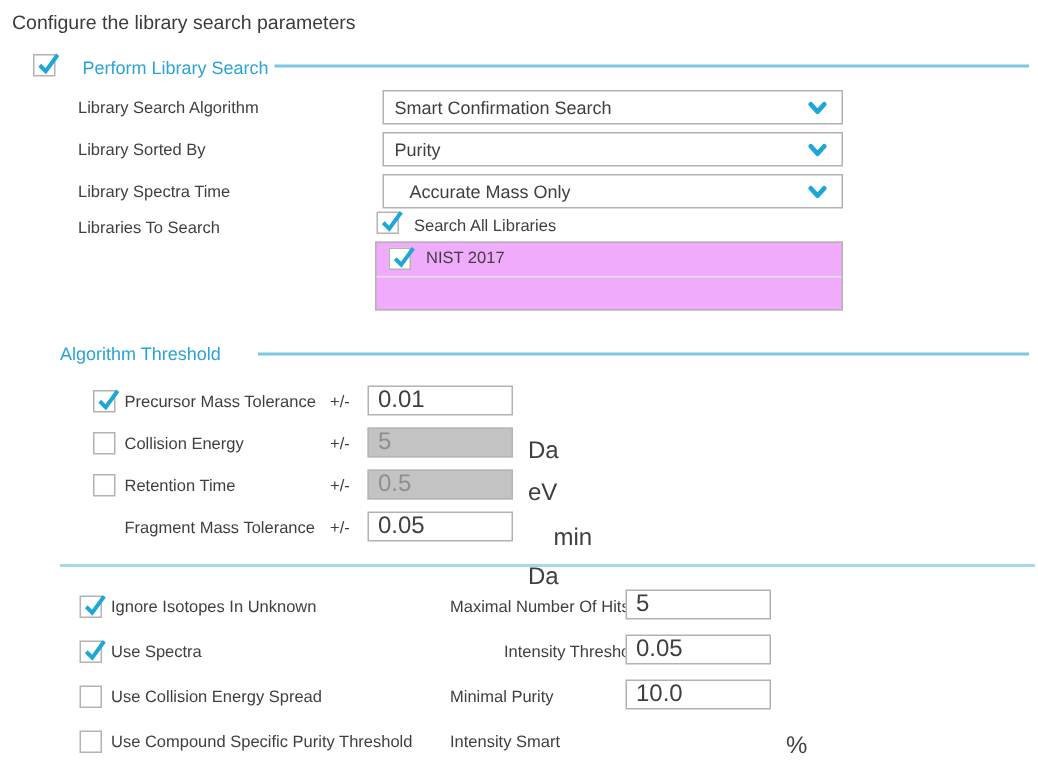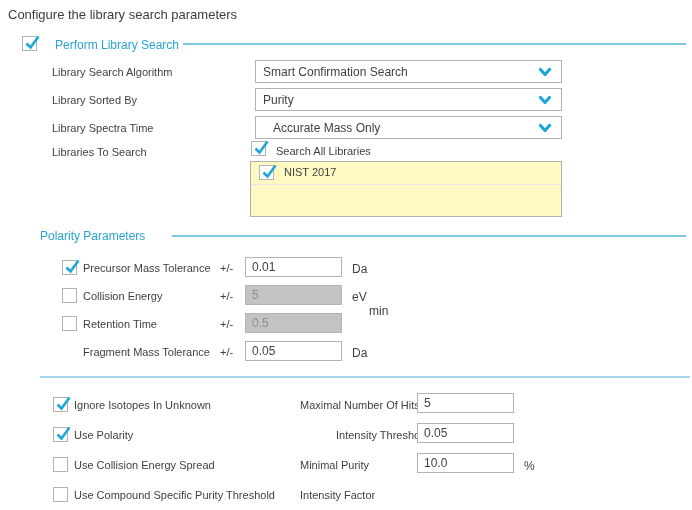--- a/index.html
+++ b/index.html
@@ -27,30 +27,30 @@
   .dd{
     position:absolute;left:255px;width:307px;height:23px;box-sizing:border-box;
     background:#fff;border:1px solid #b2b2b2;font-size:12px;color:#3f3f3f;
     display:flex;align-items:center;padding-left:7px;
   }
   .dd .chev{position:absolute;right:9px;top:6px;}
   
   .tin{
     position:absolute;width:97px;height:20px;box-sizing:border-box;
     border:1px solid #b2b2b2;background:#fff;color:#3f3f3f;
-    font-family:"Liberation Sans","DejaVu Sans",sans-serif;font-size:12px;
+    font-family:"Liberation Sans","DejaVu Sans",sans-serif;font-size:16px;
     padding:0 0 0 6px;outline:none;
   }
   .tin.off{background:#c3c3c3;border-color:#b5b5b5;color:#8f8f8f;}
-  .unit{position:absolute;font-size:12px;color:#3f3f3f;}
+  .unit{position:absolute;font-size:16px;color:#3f3f3f;margin-top:30px;}
   .pm{position:absolute;font-size:11px;color:#3f3f3f;}
   
   .listbox{
-    position:absolute;left:250px;top:161px;width:312px;height:56px;
-    box-sizing:border-box;border:1px solid #b2b2b2;background:#fef9c3;
+    position:absolute;left:250px;top:161px;width:312px;height:46px;
+    box-sizing:border-box;border:1px solid #b2b2b2;background:#f0abfc;
   }
   .listrow{position:relative;height:22px;border-bottom:1px solid #e4e4e4;}
   .listrow .cb{left:8px;top:3px;}
   .listrow .llabel{position:absolute;left:33px;top:4px;font-size:11px;color:#3f3f3f;}
 </style>
 </head>
 <body>
 
 <div class="page">
 
@@ -100,21 +100,21 @@
     <div class="listrow">
       <span class="cb checked">
         <svg width="17" height="17" viewBox="0 0 17 17">
             <path d="M2.5 9.5 L6.5 13.5 L14.5 2.5" stroke="#1da7d8" stroke-width="2.6" fill="none"></path>
           </svg>
       </span>
       <span class="llabel">NIST 2017</span>
     </div>
   </div>
 
-  <span class="seclbl accent" style="left:40px;top:229px;">Polarity Parameters</span>
+  <span class="seclbl accent" style="left:40px;top:229px;">Algorithm Threshold</span>
   <span class="hline" style="left:172px;top:235px;width:514px;"></span>
 
   <span class="cb checked" style="left:62px;top:260px;">
     <svg width="17" height="17" viewBox="0 0 17 17">
         <path d="M2.5 9.5 L6.5 13.5 L14.5 2.5" stroke="#1da7d8" stroke-width="2.6" fill="none"></path>
       </svg>
   </span>
   <span class="lbl" style="left:83px;top:262px;">Precursor Mass Tolerance</span>
   <span class="pm" style="left:220px;top:262px;">+/-</span>
   <input class="tin" style="left: 245px; top: 257px;" value="0.01">
@@ -123,54 +123,54 @@
   <span class="cb" style="left:62px;top:288px;"></span>
   <span class="lbl" style="left:83px;top:290px;">Collision Energy</span>
   <span class="pm" style="left:220px;top:290px;">+/-</span>
   <input class="tin off" style="left: 245px; top: 285px;" readonly="" value="5">
   <span class="unit" style="left:352px;top:290px;">eV</span>
 
   <span class="cb" style="left:62px;top:316px;"></span>
   <span class="lbl" style="left:83px;top:318px;">Retention Time</span>
   <span class="pm" style="left:220px;top:318px;">+/-</span>
   <input class="tin off" style="left: 245px; top: 313px;" readonly="" value="0.5">
-  <span class="unit" style="left:352px;top:304px;padding-left:17px;">min</span>
+  <span class="unit" style="left:352px;top:320px;padding-left:17px;">min</span>
 
   <span class="lbl" style="left:83px;top:346px;">Fragment Mass Tolerance</span>
   <span class="pm" style="left:220px;top:346px;">+/-</span>
   <input class="tin" style="left: 245px; top: 341px;" value="0.05">
   <span class="unit" style="left:352px;top:346px;">Da</span>
 
   <span class="sep" style="left:40px;top:376px;width:650px;"></span>
 
   <span class="cb checked" style="left:53px;top:397px;">
     <svg width="17" height="17" viewBox="0 0 17 17">
         <path d="M2.5 9.5 L6.5 13.5 L14.5 2.5" stroke="#1da7d8" stroke-width="2.6" fill="none"></path>
       </svg>
   </span>
   <span class="lbl" style="left:74px;top:399px;">Ignore Isotopes In Unknown</span>
 
   <span class="cb checked" style="left:53px;top:427px;">
     <svg width="17" height="17" viewBox="0 0 17 17">
         <path d="M2.5 9.5 L6.5 13.5 L14.5 2.5" stroke="#1da7d8" stroke-width="2.6" fill="none"></path>
       </svg>
   </span>
-  <span class="lbl" style="left:74px;top:429px;">Use Polarity</span>
+  <span class="lbl" style="left:74px;top:429px;">Use Spectra</span>
 
   <span class="cb" style="left:53px;top:457px;"></span>
   <span class="lbl" style="left:74px;top:459px;">Use Collision Energy Spread</span>
 
   <span class="cb" style="left:53px;top:487px;"></span>
   <span class="lbl" style="left:74px;top:489px;">Use Compound Specific Purity Threshold</span>
 
   <span class="lbl" style="left:300px;top:399px;">Maximal Number Of Hits</span>
   <input class="tin" style="left: 417px; top: 393px;" value="5">
 
   <span class="lbl" style="left:300px;top:429px;margin-left:36px;">Intensity Threshold</span>
   <input class="tin" style="left: 417px; top: 423px;" value="0.05">
 
   <span class="lbl" style="left:300px;top:459px;">Minimal Purity</span>
   <input class="tin" style="left: 417px; top: 453px;" value="10.0">
   <span class="unit" style="left:524px;top:459px;">%</span>
 
-  <span class="lbl" style="left:300px;top:489px;">Intensity Factor</span>
+  <span class="lbl" style="left:300px;top:489px;">Intensity Smart</span>
 
 </div>
 
 </body></html>

